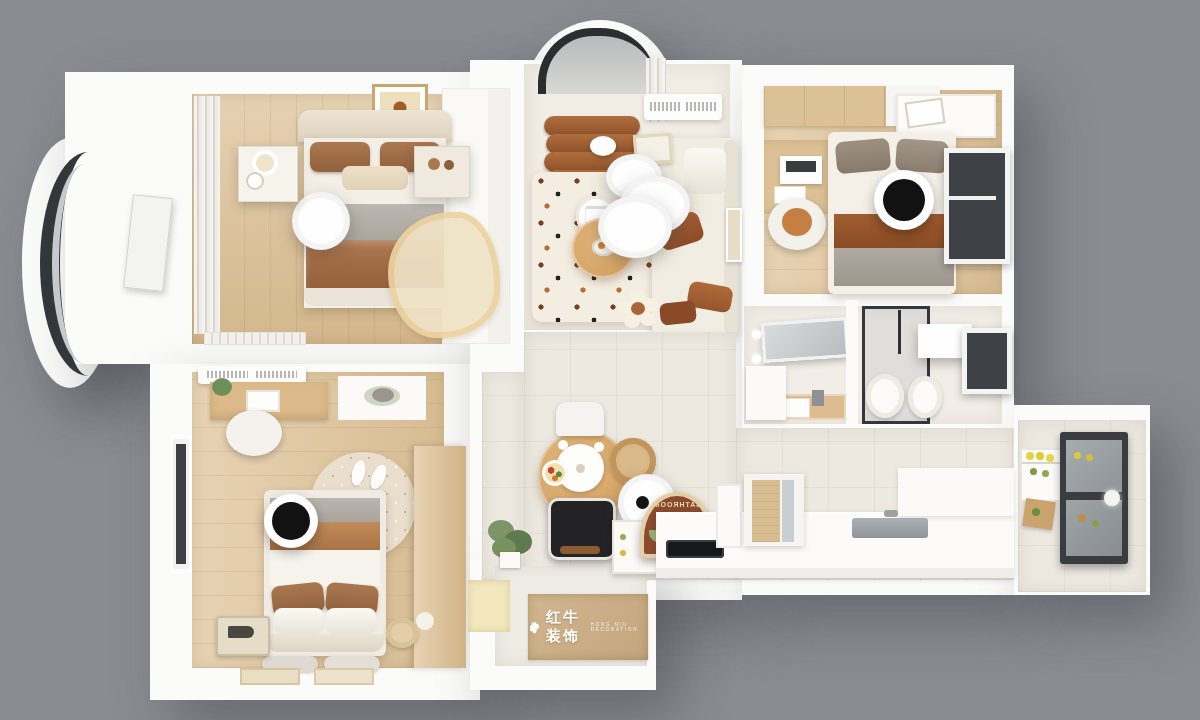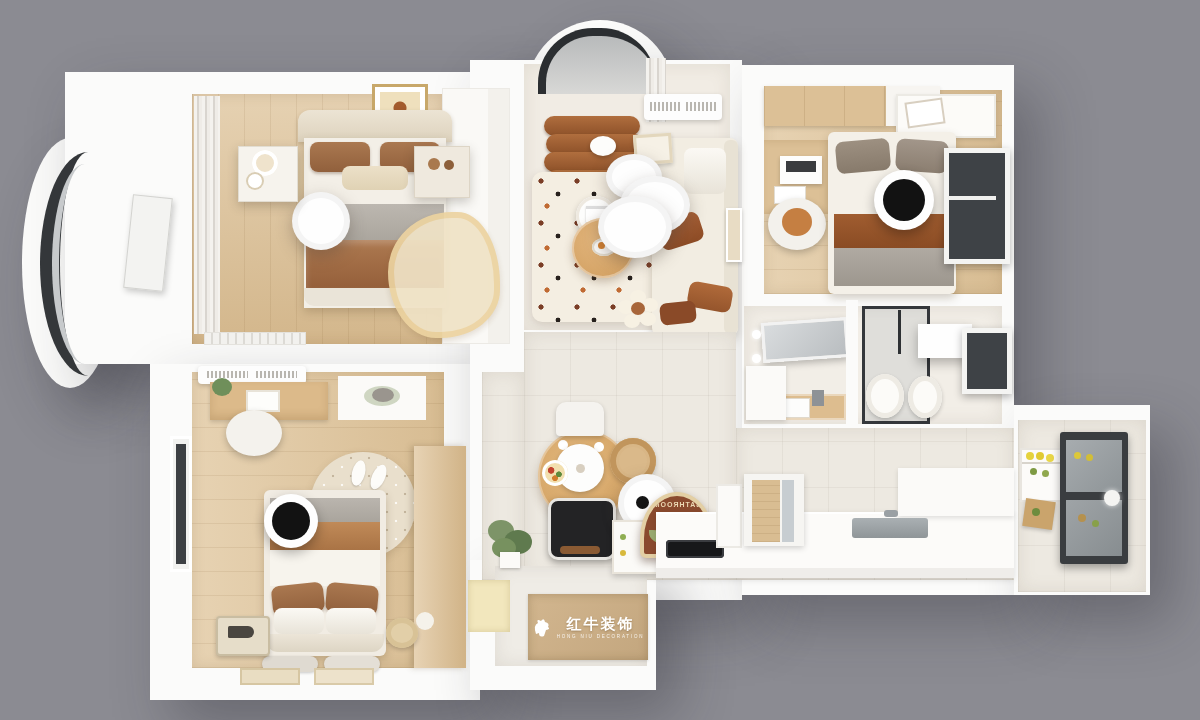--- a/index.html
+++ b/index.html
@@ -254,20 +254,20 @@
   <div class="abs" style="left:314px;top:668px;width:56px;height:13px;background:#ede2cb;border:2px solid #d9caa8;"></div>
   <div class="abs" style="left:170px;top:436px;width:22px;height:136px;background:#f2f2f0;box-shadow:inset 0 0 0 3px #fff;"></div>
   <div class="abs" style="left:176px;top:444px;width:10px;height:120px;background:#3d4044;"></div>
 
   <div class="abs" style="left:468px;top:580px;width:42px;height:52px;background:#f2e7bd;box-shadow:inset 0 0 6px rgba(150,130,70,.3);"></div>
   <div class="abs" style="left:528px;top:594px;width:120px;height:66px;background:linear-gradient(135deg,#d2b68f,#c3a67e);box-shadow:inset 0 0 10px rgba(110,85,50,.35),0 1px 3px rgba(0,0,0,.15);display:flex;align-items:center;justify-content:center;">
     <div style="display:flex;align-items:center;gap:5px;">
       <svg width="20" height="22" viewBox="0 0 20 22">
         <path d="M4 18 Q1 9 6 7 Q4 2 9 5 Q12 1 13 6 Q18 7 16 11 Q19 13 14 14 L12 20 Q7 22 7 17 Z" fill="#ffffff"></path>
       </svg>
-      <div style="display:flex;flex-direction:column;align-items:center;">
+      <div style="display:flex;flex-direction:row;align-items:center;">
         <span class="logo-cn">红牛装饰</span>
         <span class="logo-en">HONG NIU DECORATION</span>
       </div>
     </div>
   </div>
 
 </div>
 
 </body></html>

